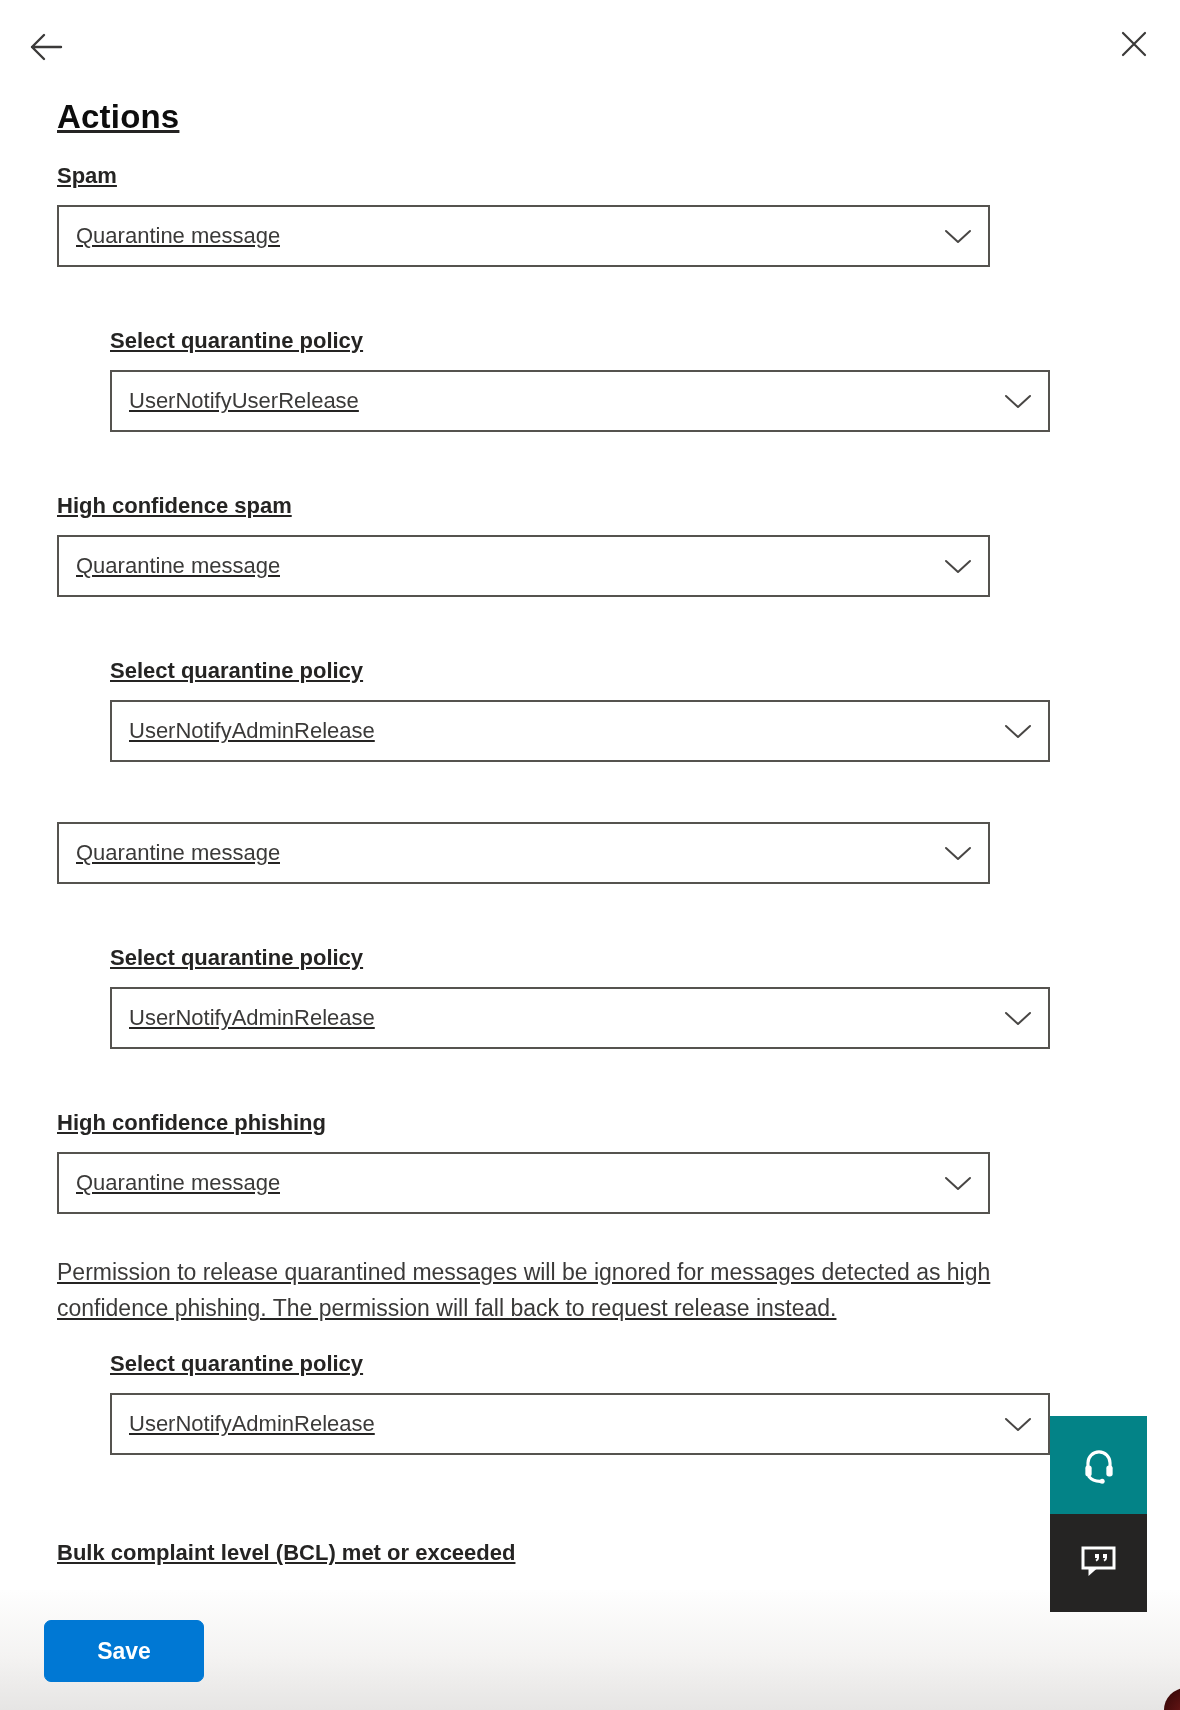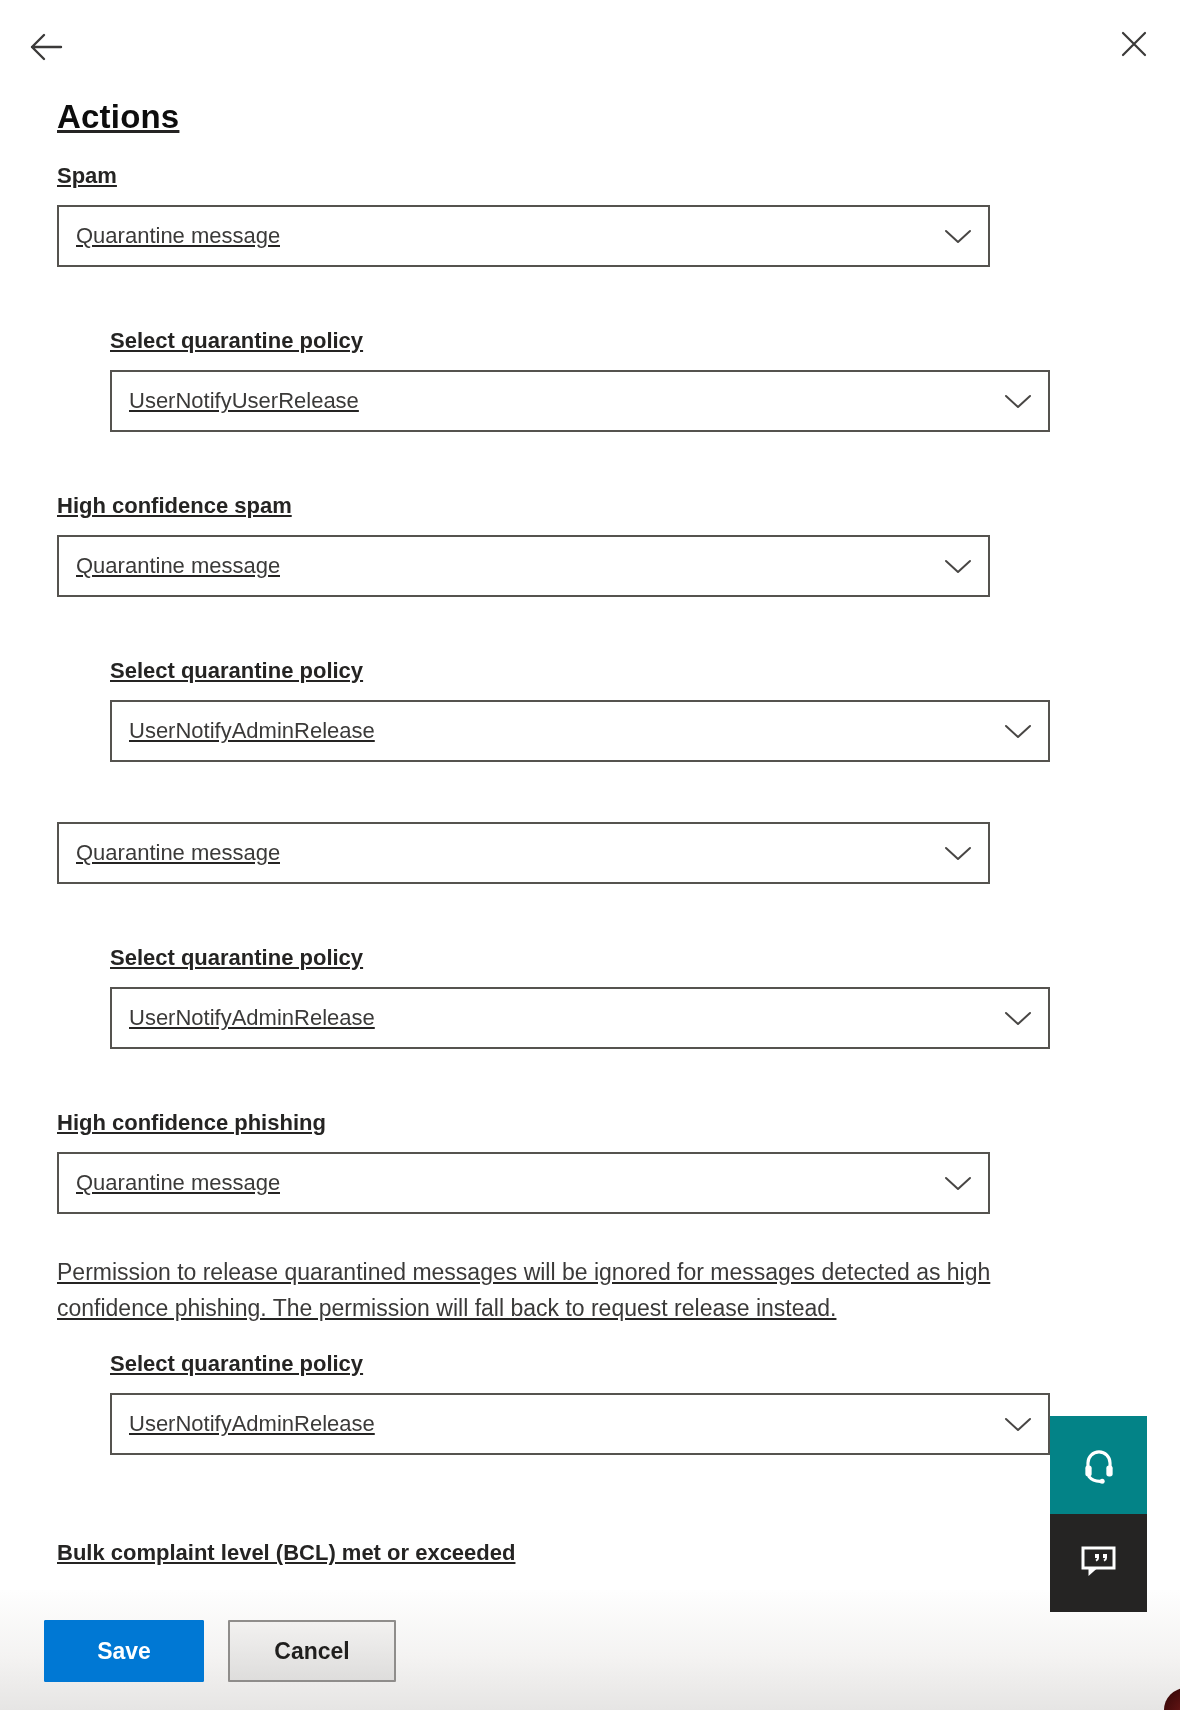--- a/index.html
+++ b/index.html
@@ -83,21 +83,21 @@
   }
 
   
   .footer {
     position: absolute; left: 0; top: 1590px;
     width: 1180px; height: 120px;
     background: linear-gradient(180deg, #fefefe 0%, #f4f3f2 55%, #e6e5e4 100%);
   }
   .btn {
     position: absolute; top: 30px; height: 62px;
-    border-radius: 1px; font-family: "Liberation Sans", sans-serif;
+    border-radius: 7px; font-family: "Liberation Sans", sans-serif;
     font-size: 23px; font-weight: 600; cursor: pointer;
     display: flex; align-items: center; justify-content: center;
   }
   .btn-save {
     left: 44px; width: 160px;
     background: #0078d4; color: #ffffff; border: 1px solid #0078d4;
   }
   .btn-cancel {
     left: 228px; width: 168px;
     background: linear-gradient(180deg, #f2f1f0 0%, #dedddc 100%);
@@ -239,21 +239,20 @@
       </span>
     </div>
   </div>
 
   <div class="bulk-label">Bulk complaint level (BCL) met or exceeded</div>
 
 </div>
 
 <div class="footer">
   <button class="btn btn-save">Save</button>
-  <button class="btn btn-cancel">Cancel</button>
 </div>
 
 <button class="side-widget help-widget">
   <span>
     <svg width="42" height="42" viewBox="0 0 40 40">
       <path d="M9.5 25 v-6 a10.5 10.5 0 0 1 21 0 v6" fill="none" stroke="#ffffff" stroke-width="3" stroke-linecap="round"></path>
       <rect x="7" y="21.5" width="6" height="10.5" rx="2.6" fill="#ffffff"></rect>
       <rect x="27" y="21.5" width="6" height="10.5" rx="2.6" fill="#ffffff"></rect>
       <path d="M10.5 32 q3.5 4.5 10.5 4.5" fill="none" stroke="#ffffff" stroke-width="3" stroke-linecap="round"></path>
       <circle cx="23" cy="36.4" r="2.4" fill="#ffffff"></circle>

